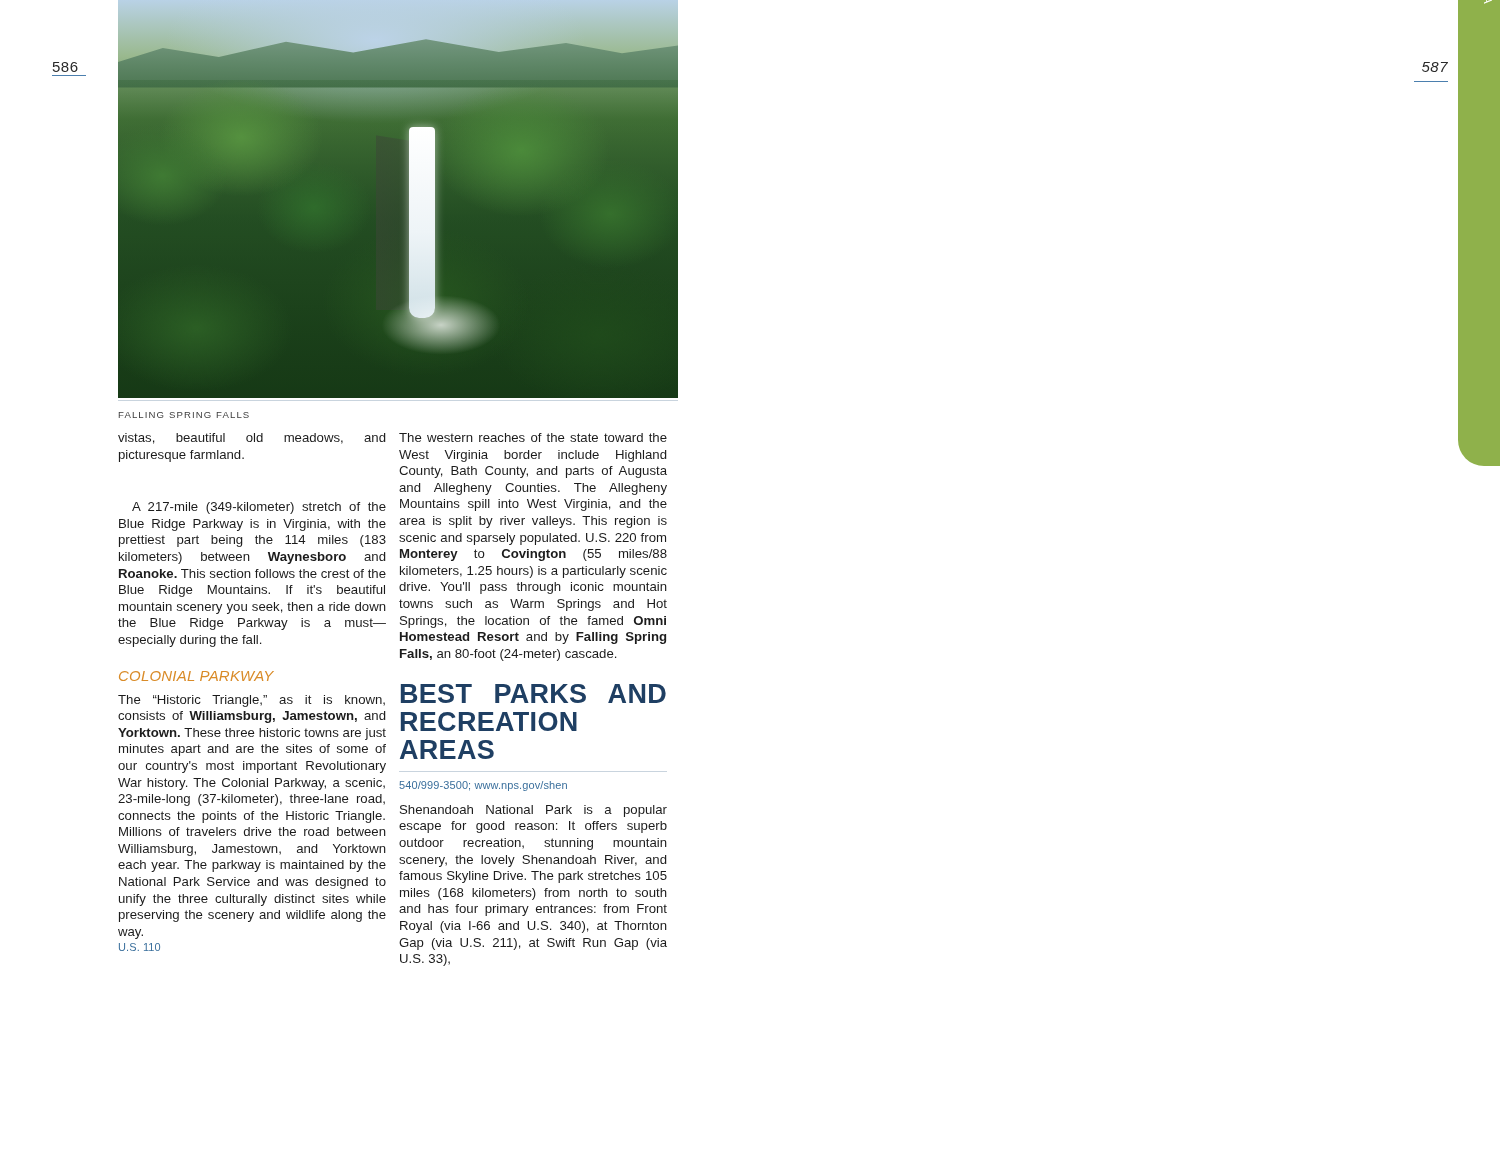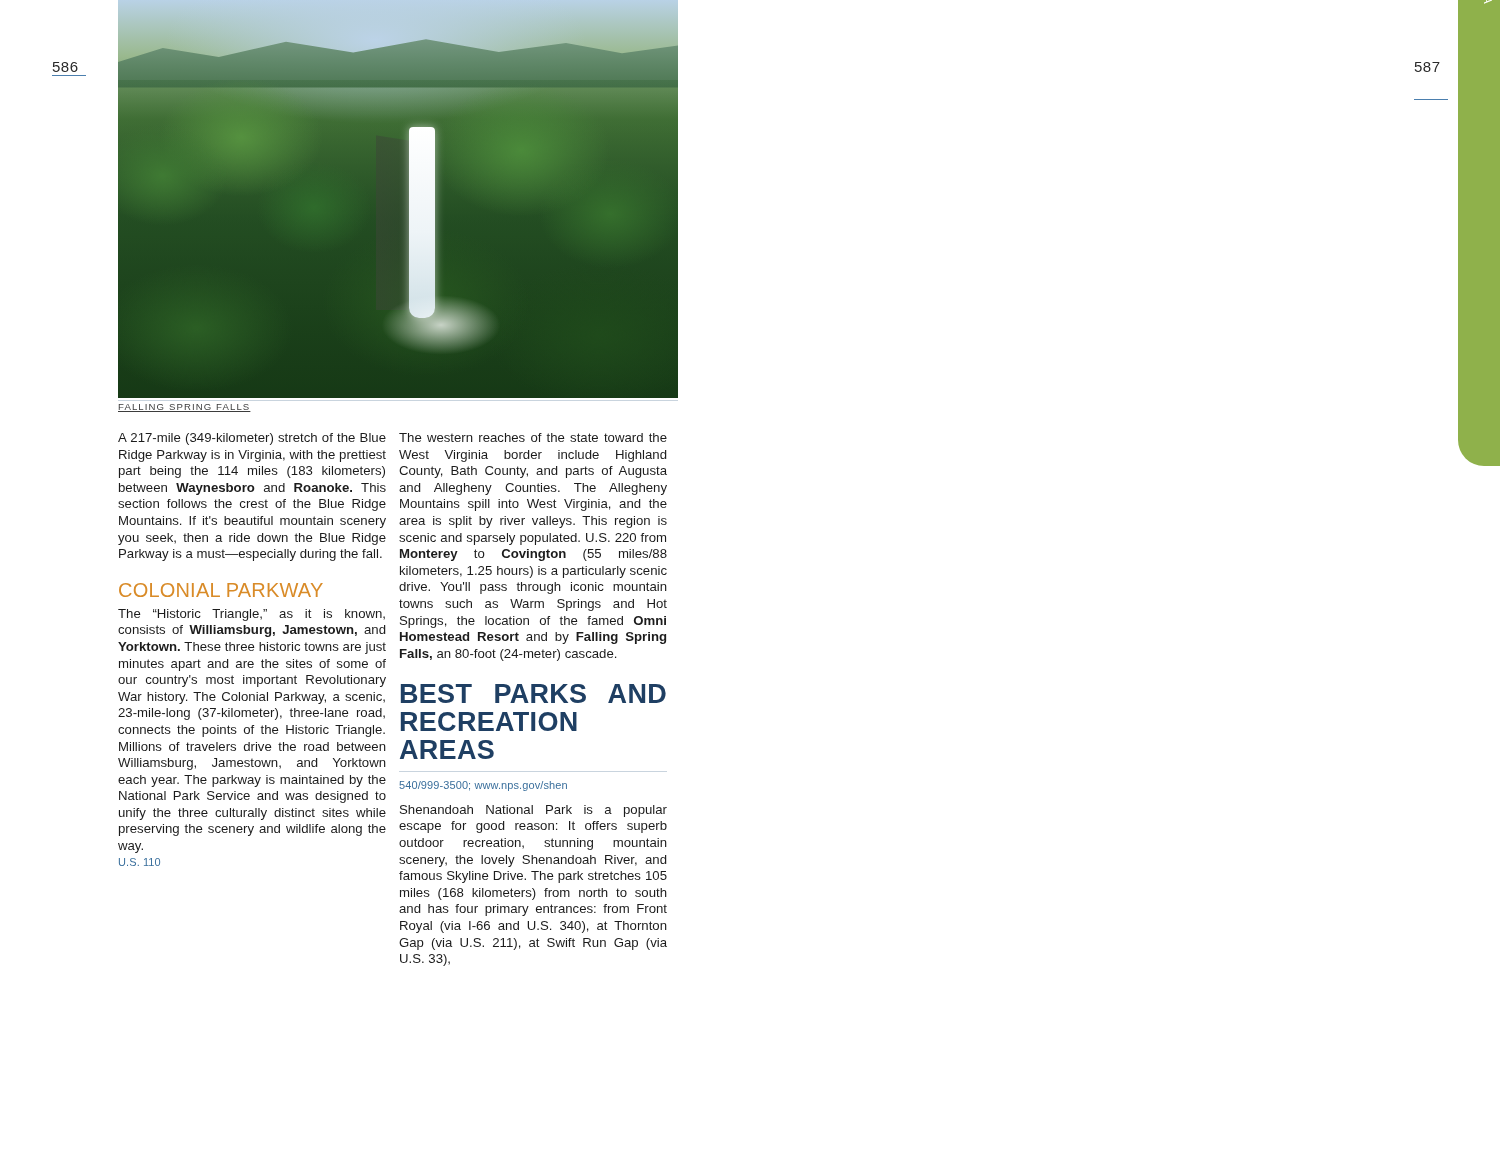--- a/index.html
+++ b/index.html
@@ -45,23 +45,25 @@
   .folio-left {
     left: 52px;
     top: 58px;
     border-bottom: 1px solid #4b7fae;
     width: 34px;
     text-align: left;
   }
   .folio-right {
     right: 52px;
     top: 58px;
-    padding-bottom: 24px;
+    padding-bottom: 6px;
     border-bottom: 1px solid #4b7fae;
     width: 34px;
+    text-align: right;
+    font-style: italic;
   }
 
   
   .edge-tab {
     position: absolute;
     right: 0;
     top: 0;
     width: 42px;
     height: 466px;
     background: #8fb14b;
@@ -112,51 +114,51 @@
     margin: 18px 0 6px 0;
     text-transform: uppercase;
   }
   h2.sec-head .rule {
     display: block;
     border-bottom: 1px solid #c9d4de;
     margin-top: 7px;
   }
   h3.sub-head {
     font-family: "Liberation Sans", sans-serif;
-    font-size: 20px;
+    font-size: 15px;
     line-height: 22px;
     font-weight: normal;
     letter-spacing: 0.2px;
     color: #d98b28;
     margin: 16px 0 5px 0;
     text-transform: uppercase;
+    font-style: italic;
   }
   h3.sub-head.first { margin-top: 8px; }
   .contact {
     font-size: 11px;
     line-height: 15.5px;
     color: #3a6f9c;
     margin: 0 0 8px 0;
     letter-spacing: 0.1px;
   }
 
   
   .photo {
     position: absolute;
     overflow: hidden;
   }
   .caption {
     position: absolute;
     font-size: 9.6px;
     letter-spacing: 1.1px;
     color: #3d3d3d;
-    padding-top: 0;
+    padding-top: 8px;
     border-top: 1px solid #c9d4de;
     box-sizing: border-box;
-    text-decoration: underline;
   }
 
   
   .ph-falls {
     left: 118px; top: 0; width: 560px; height: 398px;
     background:
       radial-gradient(ellipse 300px 120px at 46% 10%, #bcd3e8 0%, rgba(188,211,232,0) 70%),
       linear-gradient(180deg, #b9d2e6 0%, #9ab98f 14%, #4e7d3e 30%, #2e5b2c 55%, #23471f 100%);
     position: absolute;
   }
@@ -211,20 +213,21 @@
     <div class="photo ph-falls">
       <div class="falls-ridge"></div>
       <div class="falls-trees"></div>
       <div class="falls-cliff"></div>
       <div class="falls-water"></div>
       <div class="falls-mist"></div>
     </div>
     <div class="caption cap-falls">FALLING SPRING FALLS</div>
 
     <div class="col" style="left:118px; top:430px; width:268px;">
+      <p><span>vistas, beautiful old meadows, and picturesque farmland.</span></p>
       <p><span>A 217-mile (349-kilometer) stretch of the Blue Ridge Parkway is in Virginia, with the prettiest part being the 114 miles (183 kilometers) between </span><b>Waynesboro</b><span> and </span><b>Roanoke.</b><span> This section follows the crest of the Blue Ridge Mountains. If it's beautiful mountain scenery you seek, then a ride down the Blue Ridge Parkway is a must—especially during the fall.</span></p>
 
       <h3 class="sub-head">COLONIAL PARKWAY</h3>
 
       <p><span>The “Historic Triangle,” as it is known, consists of </span><b>Williamsburg, Jamestown,</b><span> and </span><b>Yorktown.</b><span> These three historic towns are just minutes apart and are the sites of some of our country's most important Revolutionary War history. The Colonial Parkway, a scenic, 23-mile-long (37-kilometer), three-lane road, connects the points of the Historic Triangle. Millions of travelers drive the road between Williamsburg, Jamestown, and Yorktown each year. The parkway is maintained by the National Park Service and was designed to unify the three culturally distinct sites while preserving the scenery and wildlife along the way.</span></p>
 
       <div class="contact">U.S. 110</div>
     </div>
 
     <div class="col" style="left:399px; top:430px; width:268px;">

